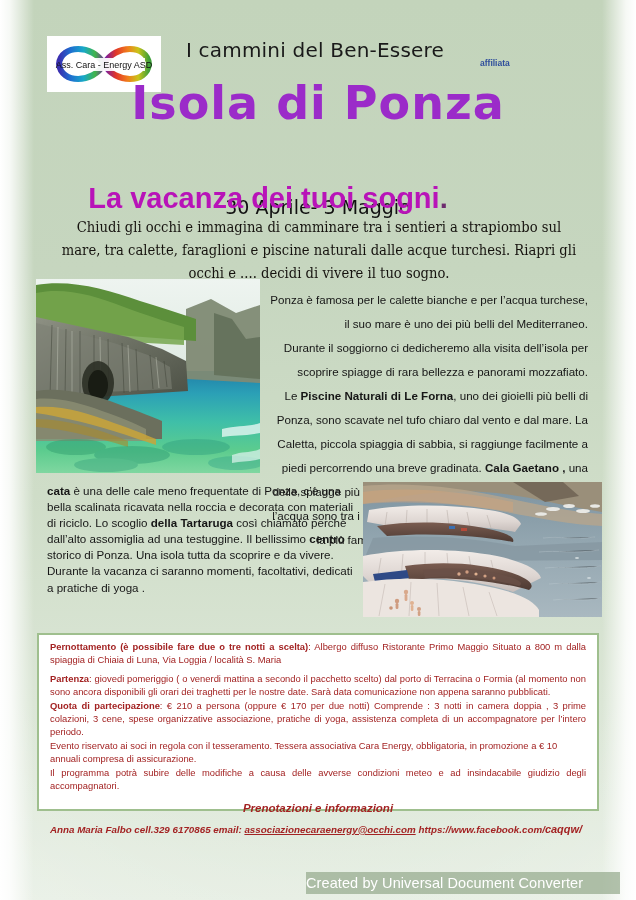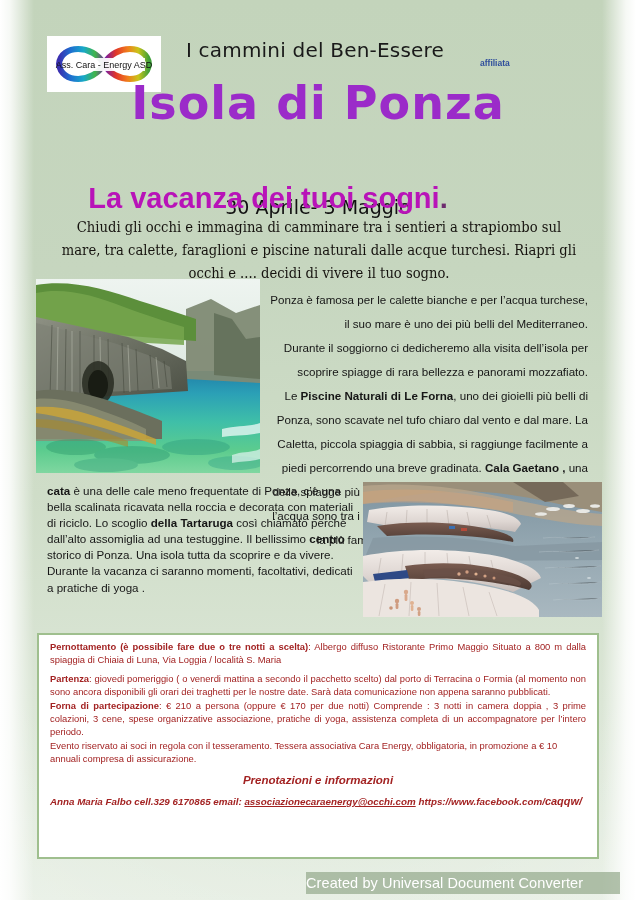--- a/index.html
+++ b/index.html
@@ -147,21 +147,21 @@
     font-family: "Liberation Sans", sans-serif;
     font-size: 11.6px;
     line-height: 16.1px;
     color: #161616;
   }
   .body-col-right b, .body-full b { font-weight: bold; }
 
   
   .info-box {
     left: 37px; top: 633px;
-    width: 562px; height: 226px;
+    width: 562px; height: 178px;
     background: #ffffff;
     border: 2px solid #9fbf8e;
     box-sizing: border-box;
     padding: 6px 11px 5px 11px;
   }
   .info-box p {
     margin: 0 0 2px 0;
     font-family: "Liberation Sans", sans-serif;
     font-size: 9.4px;
     line-height: 12.6px;
@@ -428,21 +428,22 @@
       <ellipse cx="226" cy="96" rx="2" ry="1" fill="#e8eef0" opacity="0.6"></ellipse>
     </svg>
   </div>
 
   <div class="body-full layer"><b>cata</b> è una delle cale meno frequentate di Ponza,  c’è  una bella scalinata ricavata nella roccia e decorata con materiali di riciclo. Lo scoglio <b>della Tartaruga</b> così chiamato perché dall’alto assomiglia ad una testuggine. Il bellissimo <b>centro</b> storico di Ponza. Una isola tutta da scoprire e da vivere. Durante la vacanza ci saranno momenti, facoltativi, dedicati a  pratiche di yoga .</div>
 
   <div class="info-box layer">
     <p><b>Pernottamento (è possibile fare due o tre notti a scelta)</b>: Albergo diffuso Ristorante Primo Maggio Situato a 800 m dalla spiaggia di Chiaia di Luna, Via Loggia / località S. Maria</p>
     <div class="gap"></div>
     <p><b>Partenza</b>:  giovedi  pomeriggio ( o venerdi mattina  a secondo il pacchetto scelto) dal porto di Terracina o Formia (al momento non sono ancora disponibili gli orari dei traghetti per le nostre date. Sarà data comunicazione non appena saranno pubblicati.</p>
-    <p><b>Forna di partecipazione</b>: € 210  a persona (oppure € 170 per due notti)  Comprende : 3 notti in camera doppia , 3 prime colazioni, 3 cene, spese organizzative associazione,  pratiche di yoga, assistenza completa di un accompagnatore per l’intero periodo.</p>
+    <p><b>Quota di partecipazione</b>: € 210  a persona (oppure € 170 per due notti)  Comprende : 3 notti in camera doppia , 3 prime colazioni, 3 cene, spese organizzative associazione,  pratiche di yoga, assistenza completa di un accompagnatore per l’intero periodo.</p>
     <p class="loose">Evento riservato ai soci in regola con il tesseramento.  Tessera associativa Cara Energy, obbligatoria, in promozione a € 10 annuali compresa di assicurazione.</p>
+    <p>Il programma potrà subire delle modifiche a causa delle avverse condizioni meteo e ad insindacabile giudizio degli accompagnatori.</p>
     <p class="prenota-head">Prenotazioni e informazioni</p>
     <p class="contact-line">Anna Maria Falbo cell.329 6170865 email: <span class="mail">associazionecaraenergy@occhi.com</span>  https://www.facebook.com/<span class="fbid">caqqw/</span></p>
   </div>
 
   <div class="watermark layer">Created by Universal Document Converter</div>
 
 </div>
 
 </body></html>

